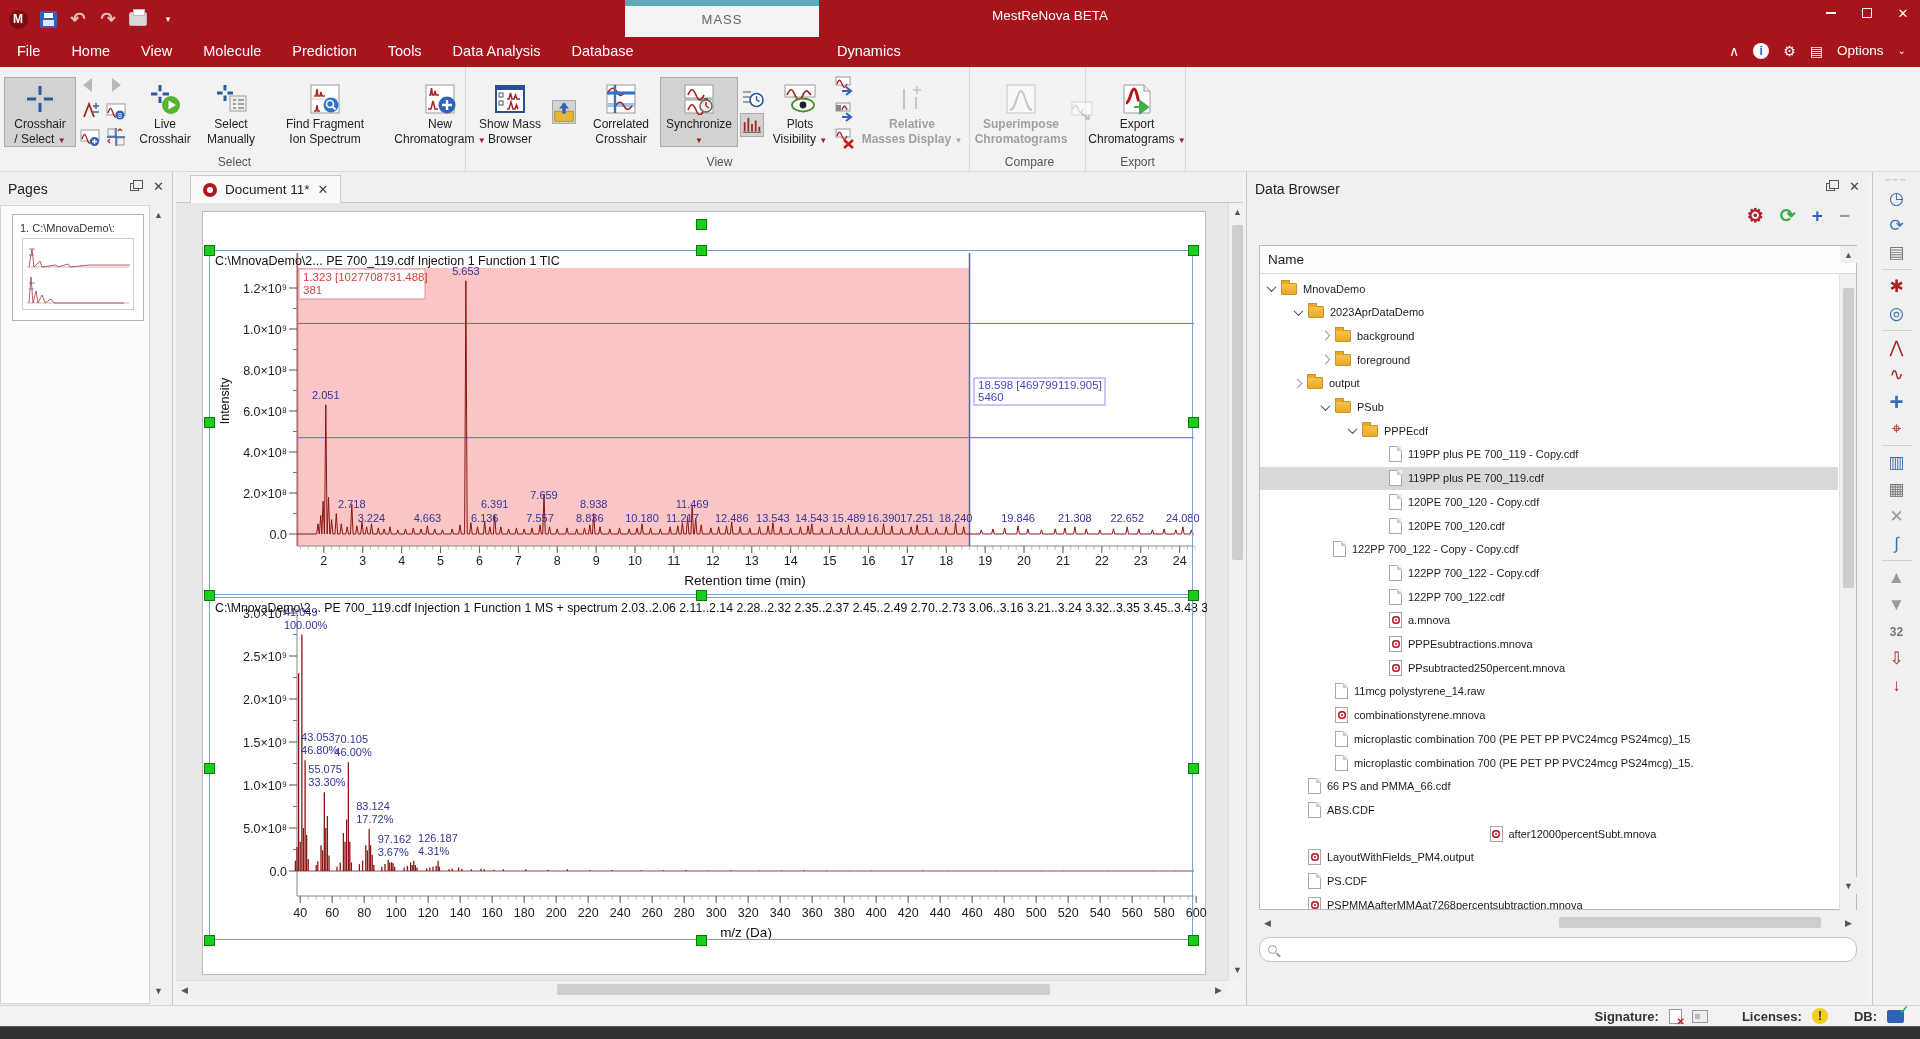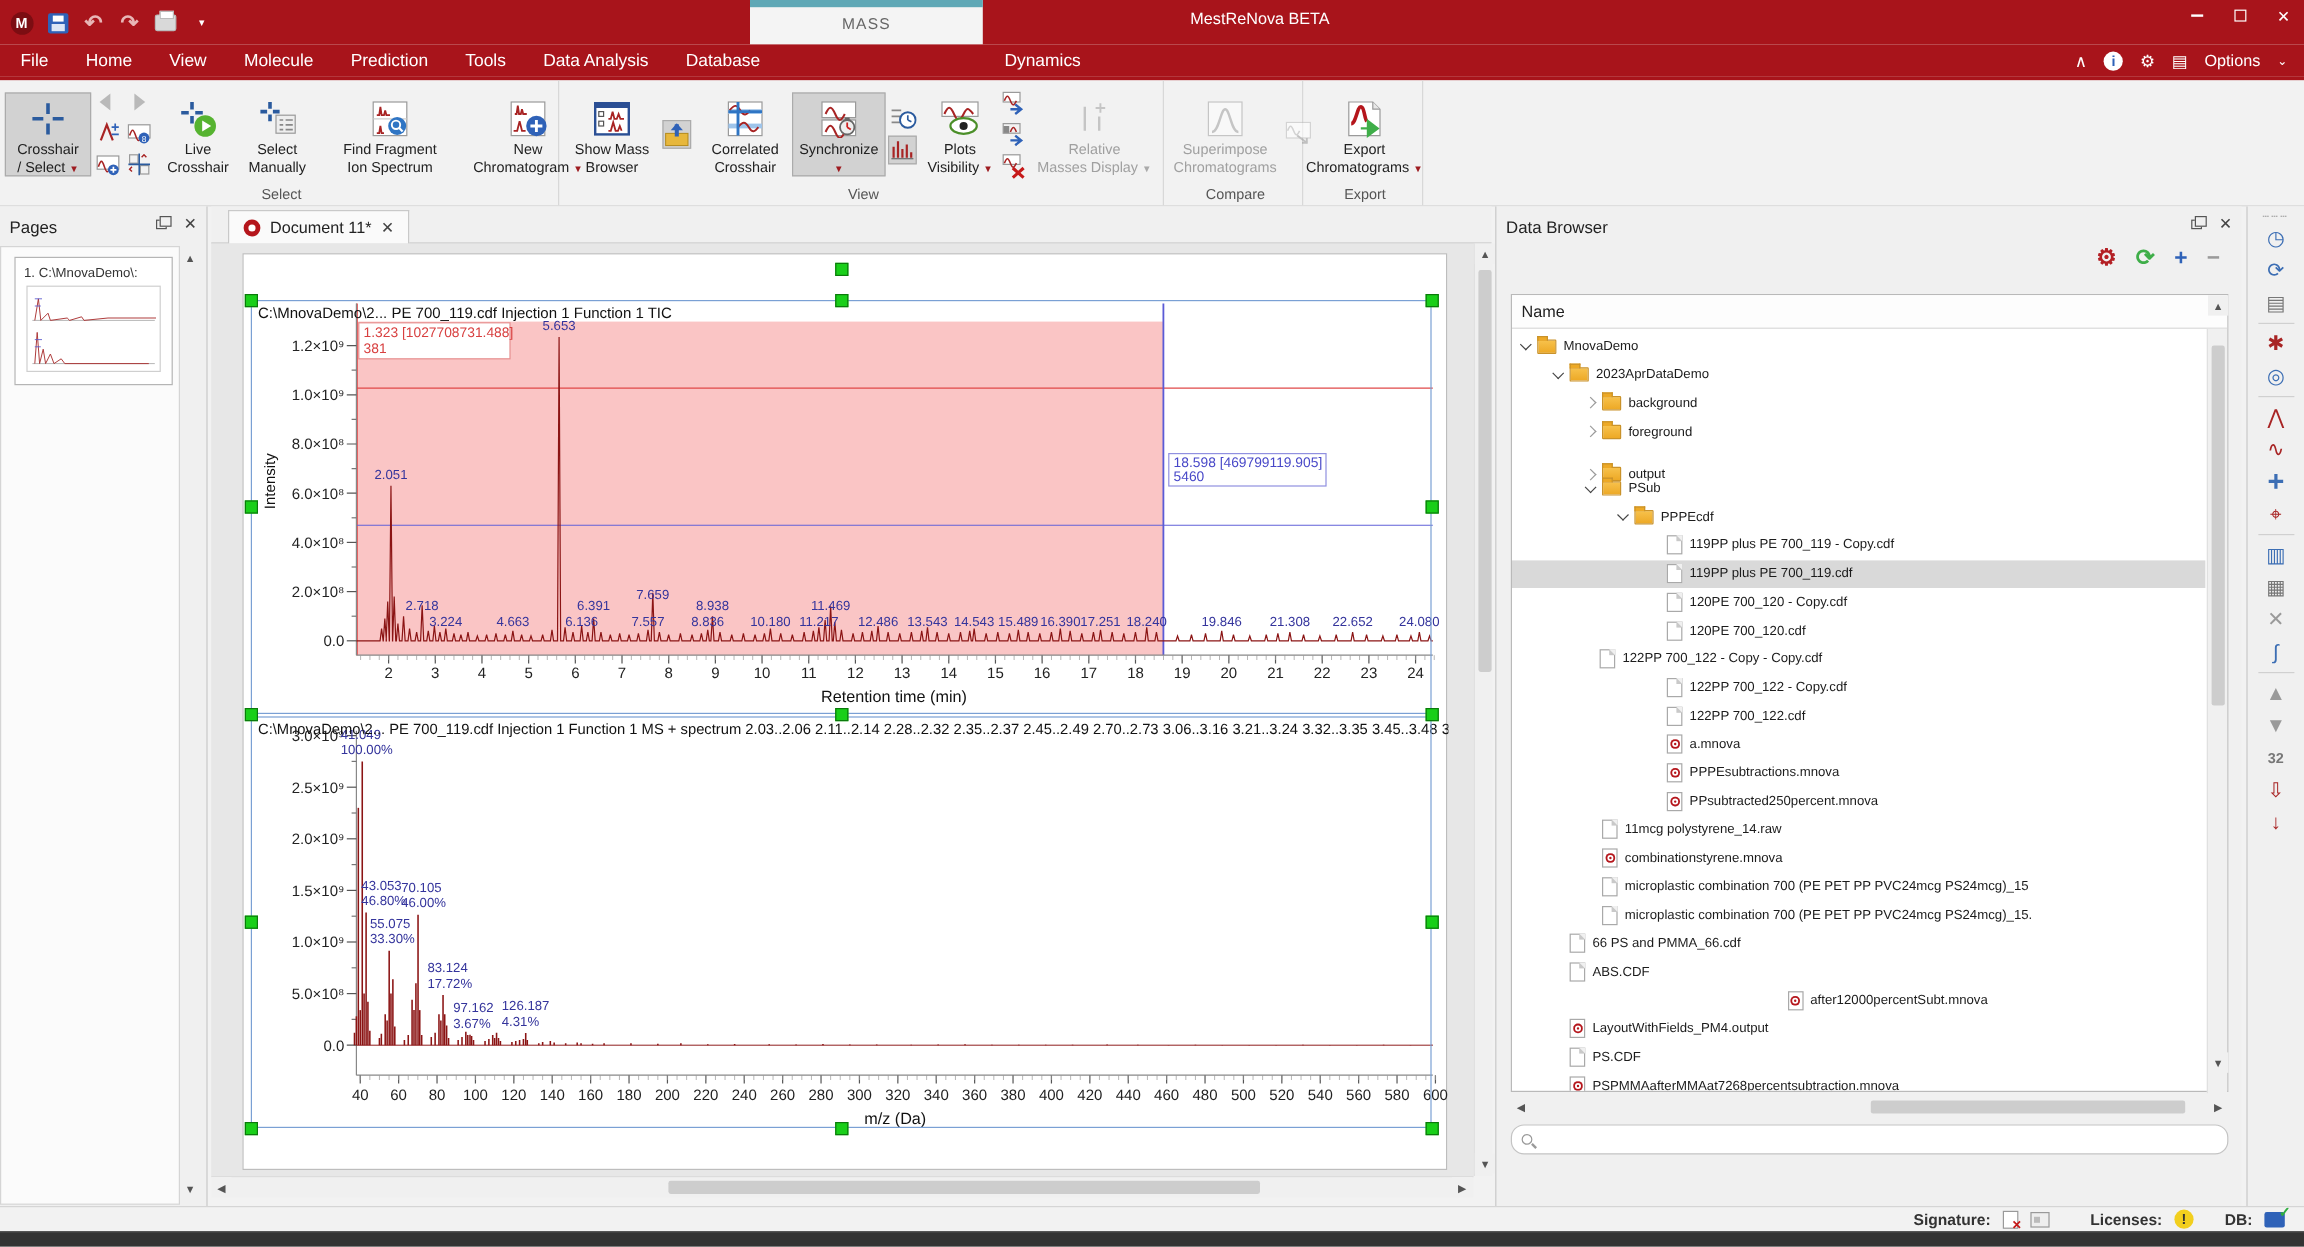--- a/index.html
+++ b/index.html
@@ -44,21 +44,21 @@
 
   
   #ribbon { left:0; top:67px; width:1920px; height:105px; background:#f2f2f2; border-bottom:1px solid #d9d9d9; }
   .rgroup { position:absolute; top:0; height:104px; border-right:1px solid #d8d8d8; }
   .rgroup-label { position:absolute; left:0; bottom:2px; width:100%; text-align:center; font-size:12px; color:#555; }
   .ritems { position:absolute; left:0; top:2px; height:86px; display:flex; align-items:center; }
   .rbtn { display:flex; flex-direction:column; align-items:center; justify-content:flex-start; padding:3px 4px 0 4px; border:1px solid transparent; }
   .rbtn .ric { height:36px; display:flex; align-items:center; justify-content:center; }
   .rbtn .rlab { font-size:12px; color:#222; line-height:14.5px; text-align:center; white-space:nowrap; }
   .rbtn.sel { background:#d2d2d2; border:1px solid #ababab; }
-  .rbtn.dis .rlab { color:#a0a0a0; }
+  .rbtn.dis .rlab { color:#a0a0a0;font-weight:bold; }
   .dd { color:#9e1b20; font-size:8px; line-height:8px; }
   .dis .dd { color:#aaa; }
   .rsep { width:1px; background:#d8d8d8; margin:4px 5px; }
   .smallcol { display:flex; flex-direction:column; justify-content:flex-start; gap:2px; padding:2px; }
   .sic { width:24px; height:24px; display:flex; align-items:center; justify-content:center; }
   .sic.hl { background:#d2d2d2; border:1px solid #ababab; }
   .navrow { display:flex; gap:4px; }
   .grid2 { display:grid; grid-template-columns:24px 24px; gap:2px; padding:2px; }
 
   
@@ -1100,21 +1100,21 @@
           <div class="trow" style="top: 50.4px; padding-left: 62px;">
             <span class="chev closed"></span>
             <span class="folder-ic"></span>
             <span>background</span>
           </div>
           <div class="trow" style="top: 74.1px; padding-left: 62px;">
             <span class="chev closed"></span>
             <span class="folder-ic"></span>
             <span>foreground</span>
           </div>
-          <div class="trow" style="top: 97.8px; padding-left: 62px; margin-top: 12px;">
+          <div class="trow" style="top: 97.8px; padding-left: 34px;">
             <span class="chev closed"></span>
             <span class="folder-ic"></span>
             <span>output</span>
           </div>
           <div class="trow" style="top: 121.5px; padding-left: 62px;">
             <span class="chev open"></span>
             <span class="folder-ic"></span>
             <span>PSub</span>
           </div>
           <div class="trow" style="top: 145.2px; padding-left: 89px;">

